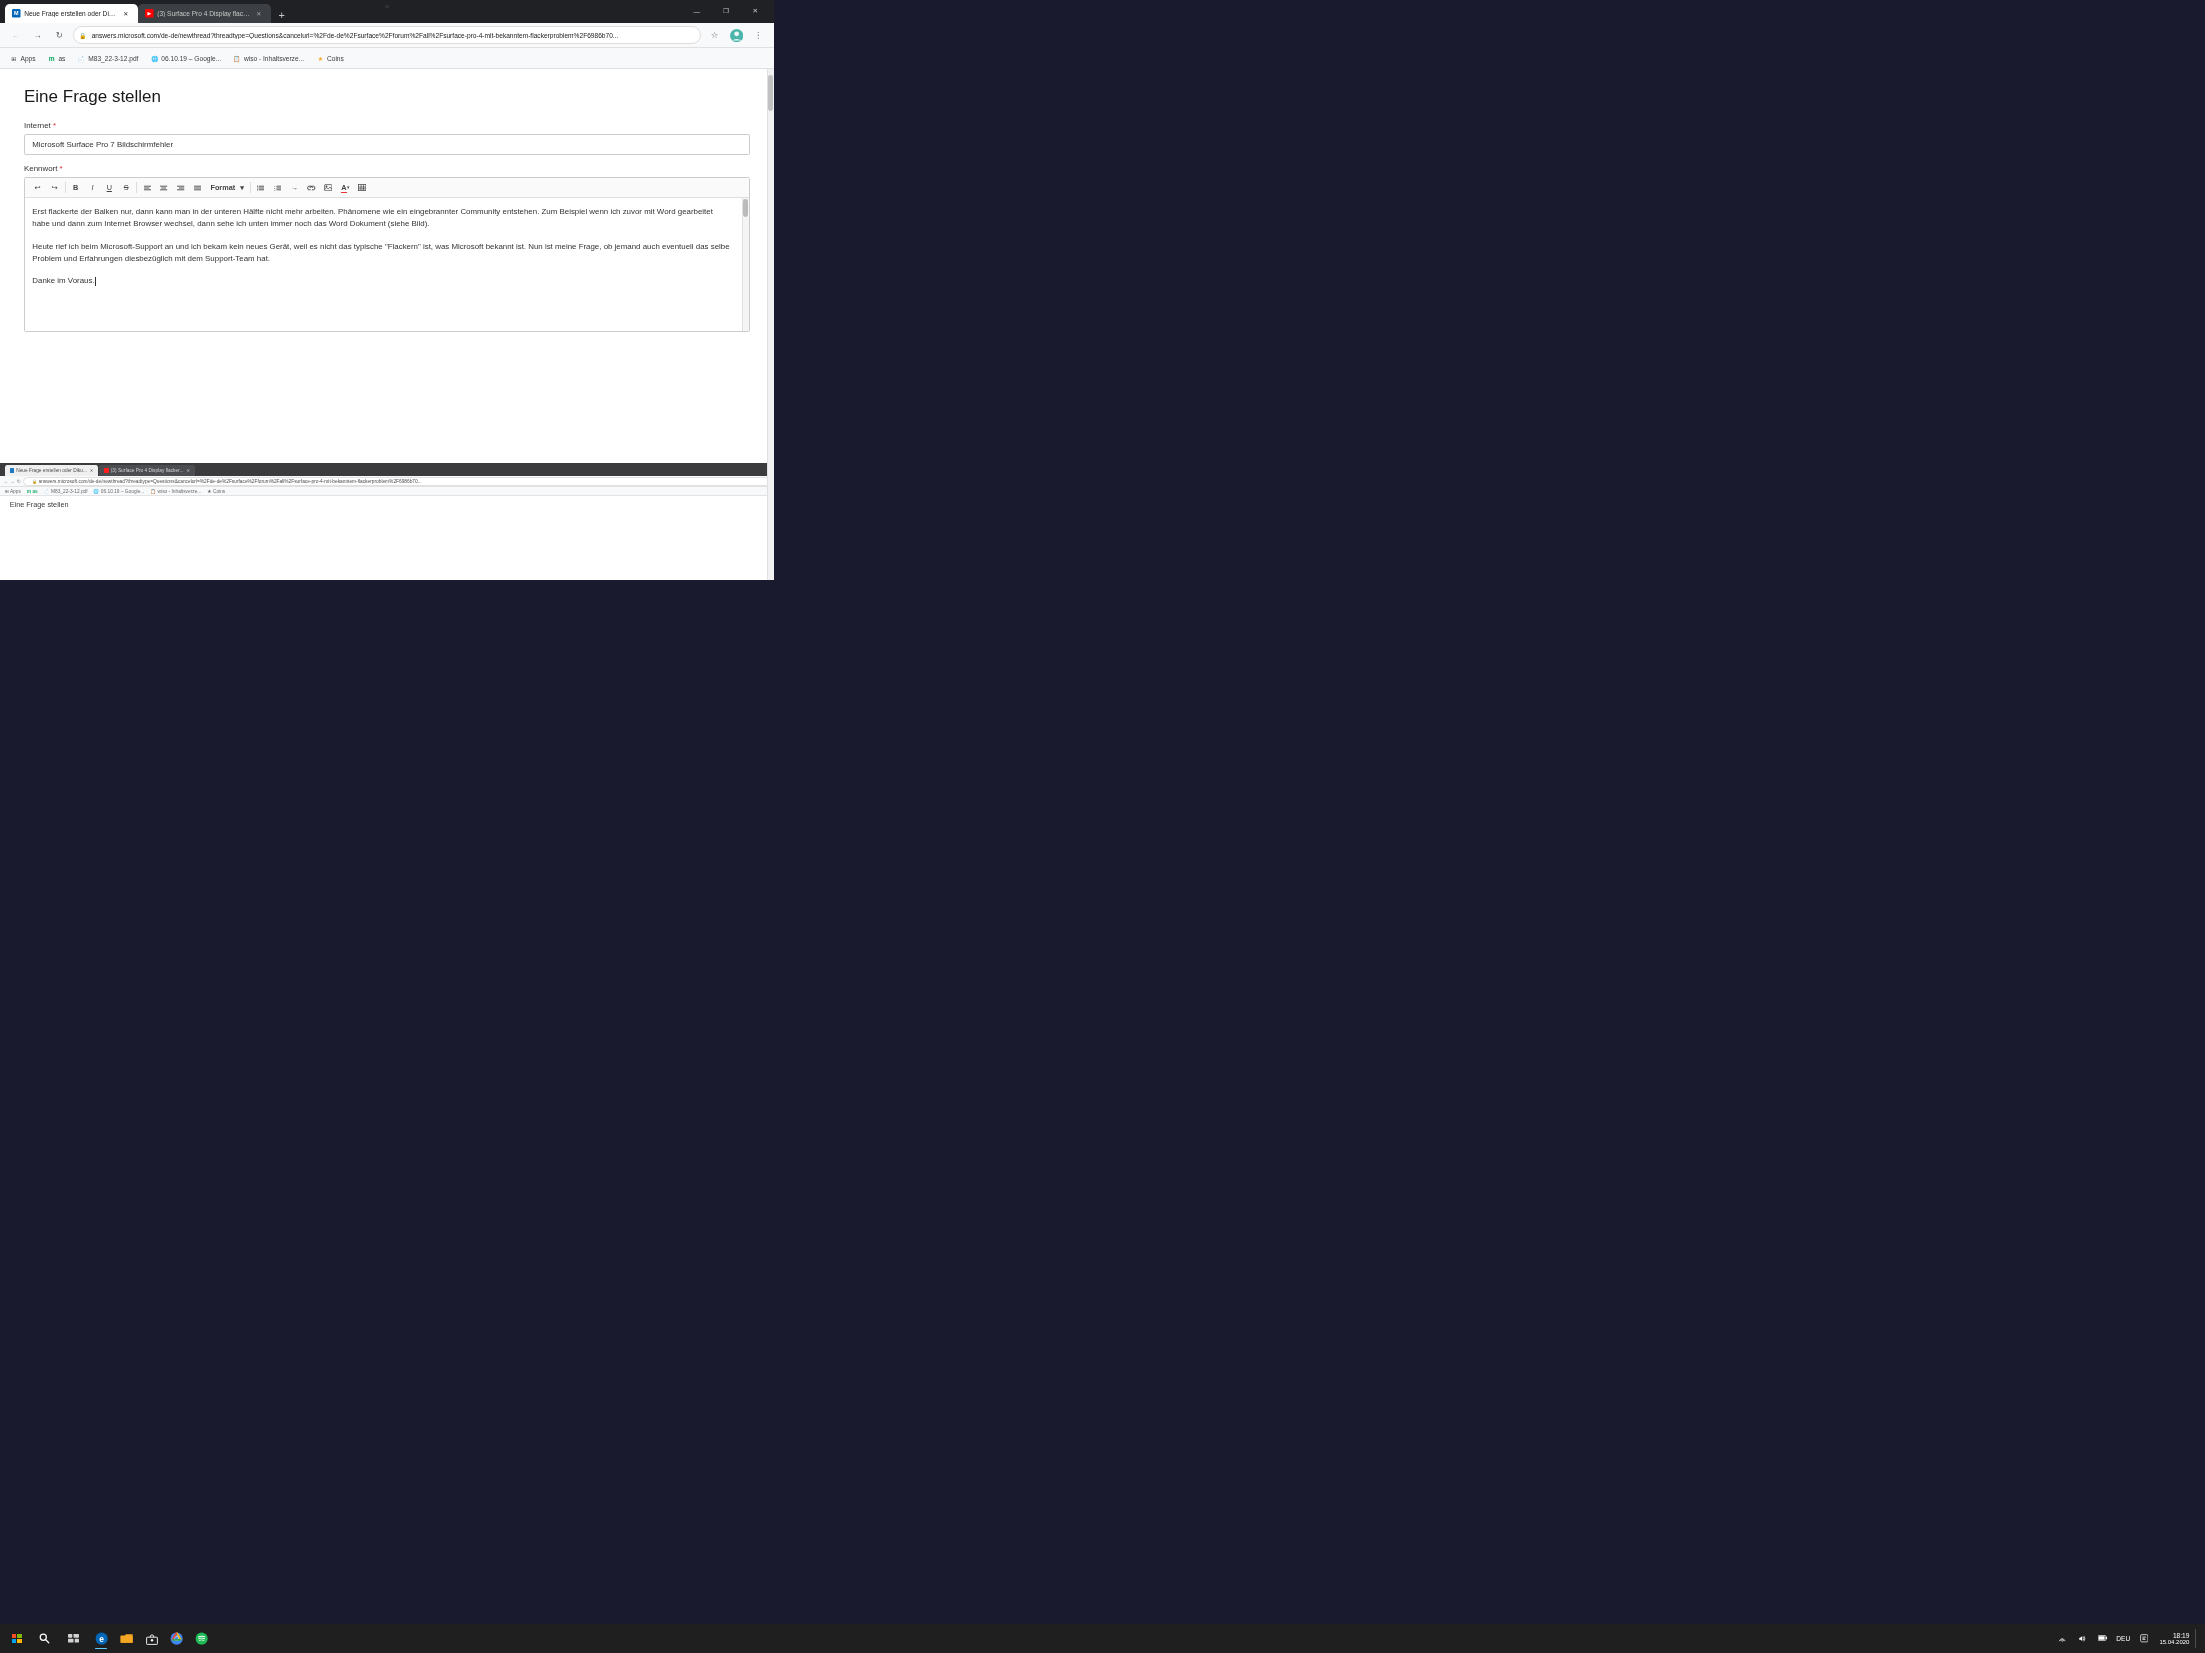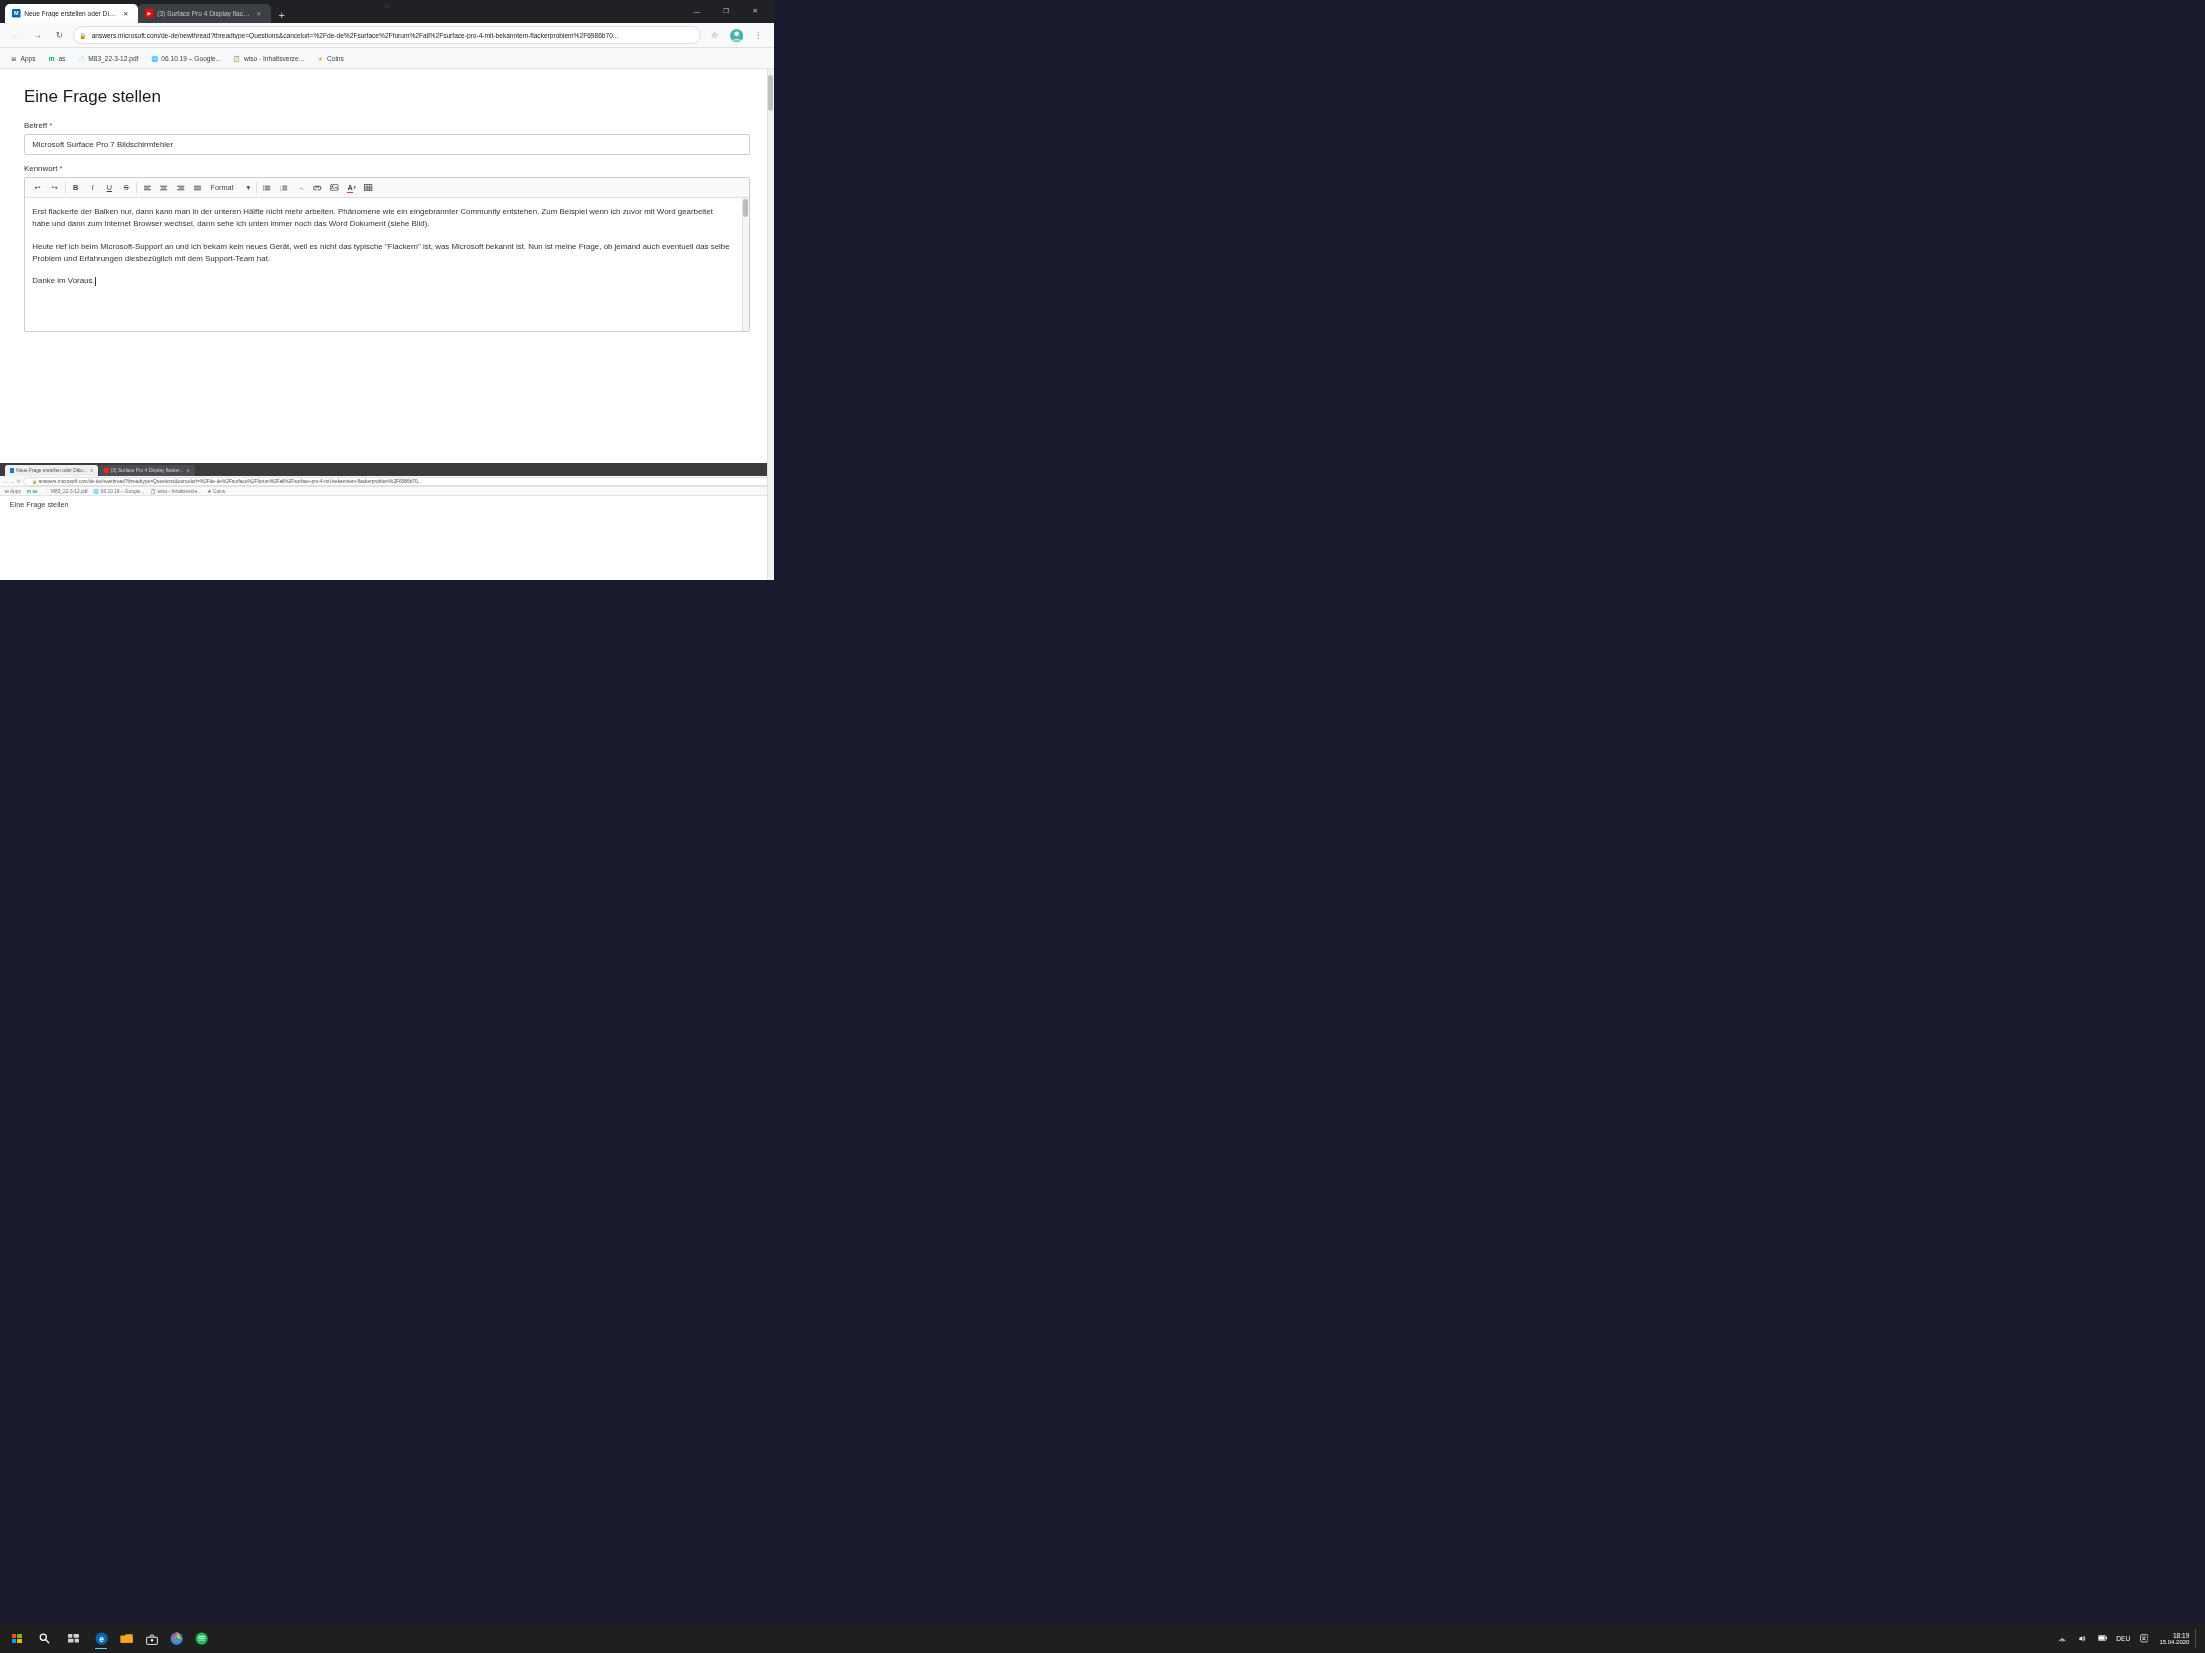--- a/index.html
+++ b/index.html
@@ -319,28 +319,29 @@
     .toolbar-separator {
       width: 0.6px;
       height: 11px;
       background: #ddd;
       margin: 0 1.2px;
     }
 
     .format-dropdown {
       display: flex;
       align-items: center;
-      gap: 13px;
+      gap: 5px;
       padding: 1.2px 3.6px;
       cursor: pointer;
       border-radius: 1.2px;
       font-size: 7.3px;
       color: #444;
       border: none;
       background: none;
+      font-weight: bold;
     }
 
     .editor-body {
       padding: 7.3px;
       min-height: 133px;
       font-size: 7.9px;
       color: #333;
       line-height: 1.6;
       position: relative;
     }
@@ -574,21 +575,21 @@
   <div class="page-content">
 
     <div style="position:absolute; right:0; top:0; bottom:0; width:7.3px; background:#f1f1f1; border-left:0.6px solid #e0e0e0; z-index:5;">
       <div style="width:4.8px; height:36px; background:#c1c1c1; border-radius:2.4px; margin: 1.2px auto; margin-top:6px;"></div>
     </div>
 
     <h1 class="page-title">Eine Frage stellen</h1>
 
     <div>
       <div class="field-label">
-        <span>Betreff</span><span class="required-star"> *</span>
+        <span>Internet</span><span class="required-star"> *</span>
       </div>
 
       <div class="field-input" style="cursor:text; margin-bottom:9.7px; padding:4.8px 7.3px; border:0.6px solid #ccc; border-radius:1.8px; font-size:7.9px; color:#333;">Microsoft Surface Pro 7 Bildschirmfehler</div>
     </div>
 
     <div>
       <div class="field-label">
         <span>Kennwort</span><span class="required-star"> *</span>
       </div>
 

